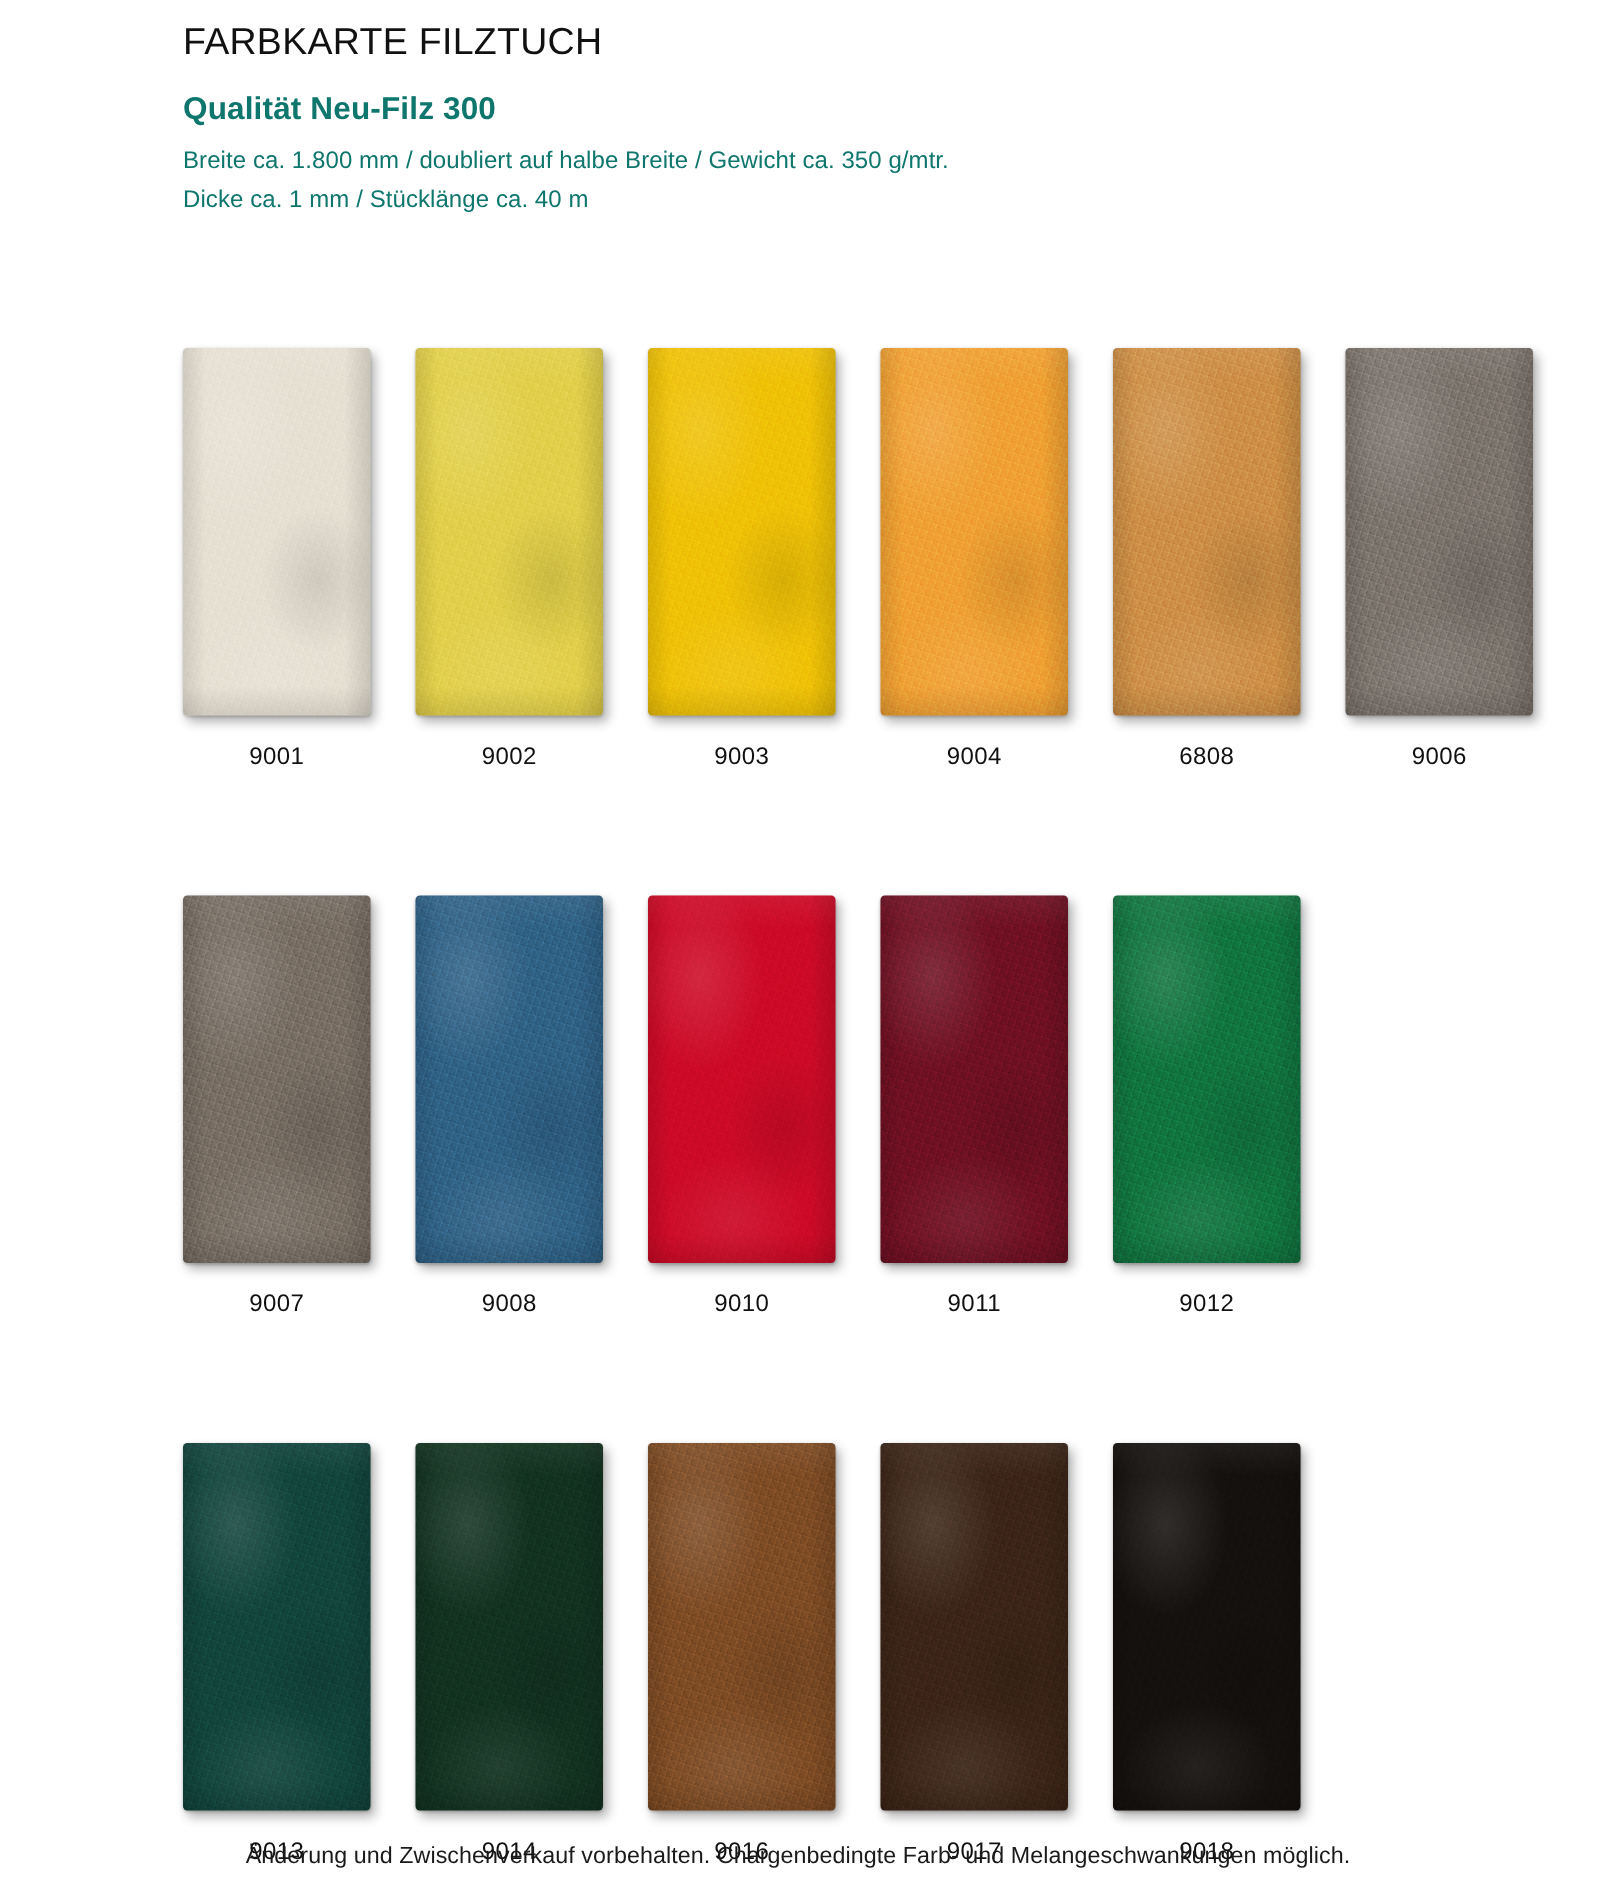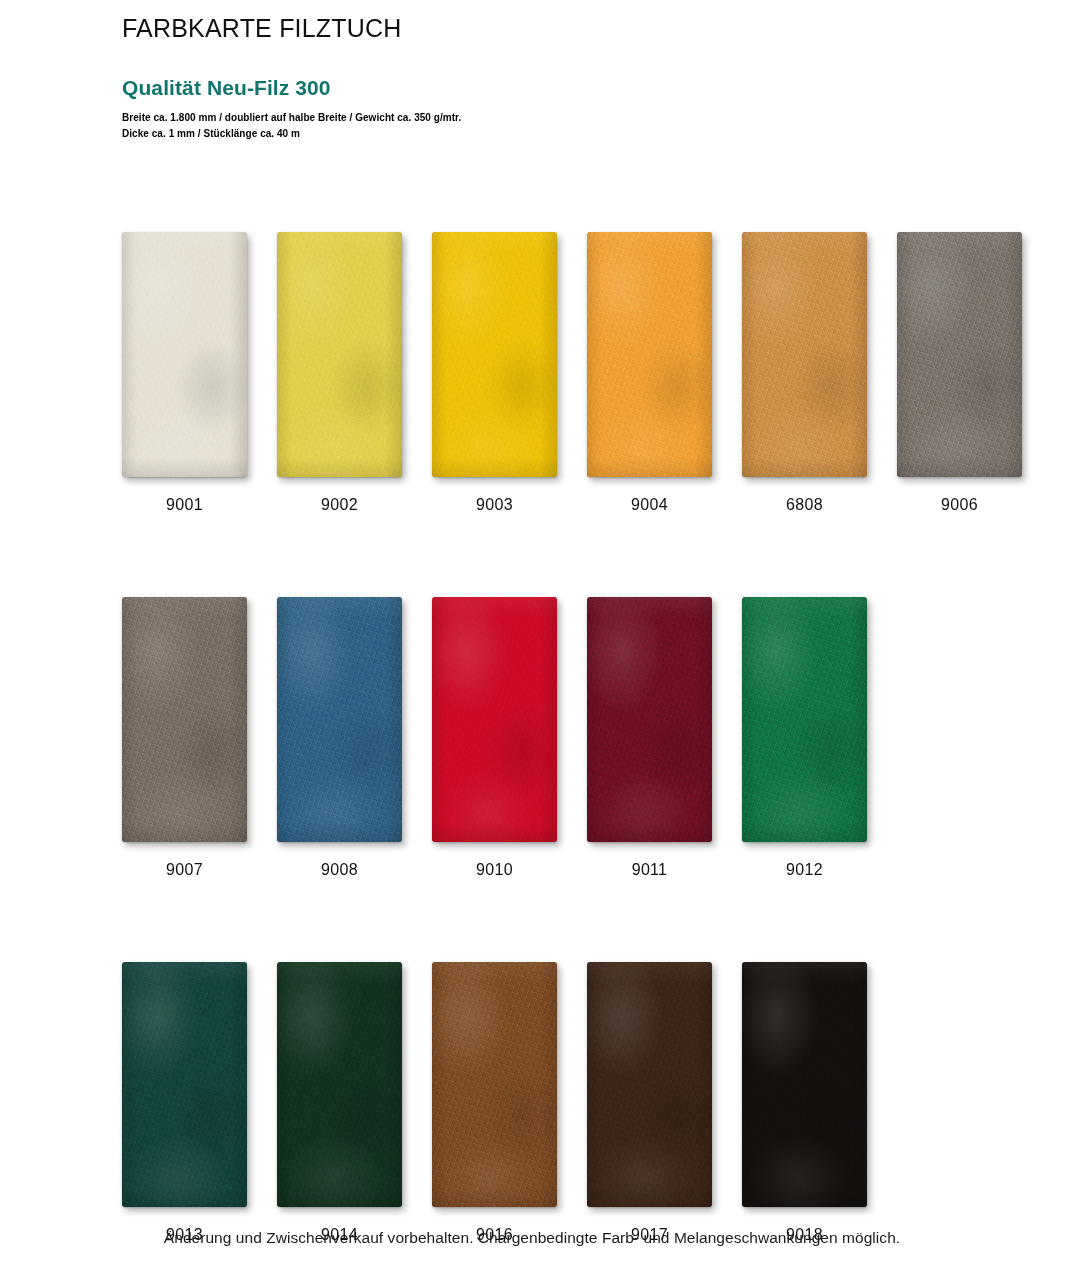--- a/index.html
+++ b/index.html
@@ -27,35 +27,35 @@
   .header {
     position: absolute;
     left: 122px;
     top: 14px;
     width: 900px;
   }
   .doc-title {
     font-size: 25px;
     font-weight: 400;
     letter-spacing: 0.2px;
-    margin: 0 0 33px 0;
+    margin: 0 0 18px 0;
     color: #111;
   }
   .quality-title {
     font-size: 21px;
     font-weight: 700;
     letter-spacing: 0.1px;
     margin: 0 0 10px 0;
     color: #0f766e;
   }
   .spec-line {
-    font-size: 10px;
-    font-weight: 700;
+    font-size: 16px;
+    font-weight: 400;
     line-height: 1.62;
-    color: #000000;
+    color: #0f766e;
     letter-spacing: 0.05px;
   }
 
   
   .grid {
     position: absolute;
     left: 122px;
     top: 232px;
     width: 840px;
     display: flex;

